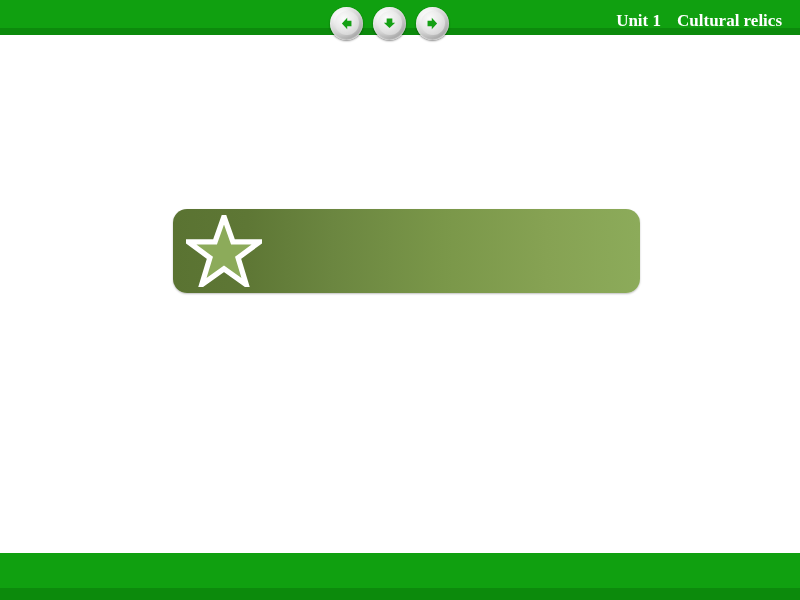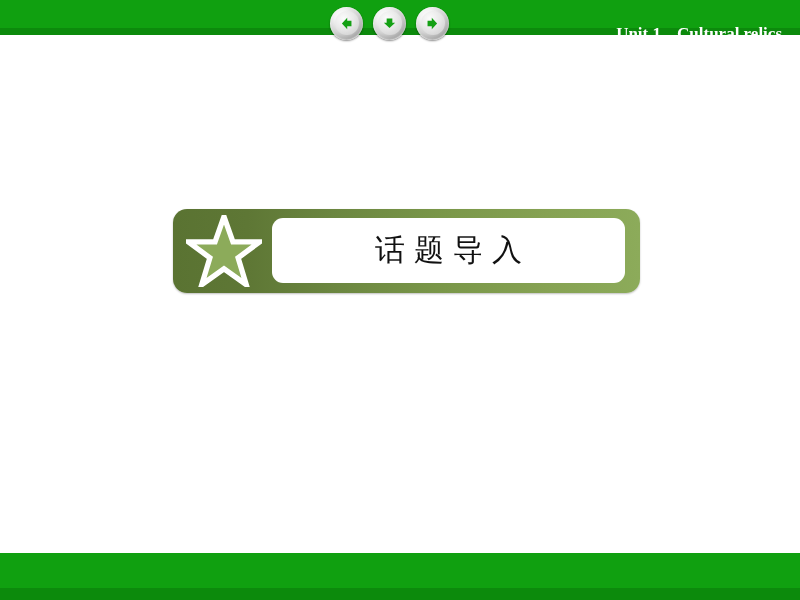--- a/index.html
+++ b/index.html
@@ -154,21 +154,21 @@
     background: radial-gradient(circle at 36% 30%, #fbfbfb 0%, #e9e9e9 45%, #c9c9c9 100%);
     display: flex;
     align-items: center;
     justify-content: center;
   }
   .nav-btn svg { display:block; }
   #prev-button .nav-btn-face { }
   #footer-unit {
     position: absolute;
     right: 18px;
-    top: 21px;
+    top: 8px;
     height: 26px;
     line-height: 26px;
     font-size: 17px;
     font-weight: bold;
     color: #ffffff;
     white-space: nowrap;
     z-index: 8;
     font-family: "Liberation Serif", "DejaVu Serif", serif;
   }
   #footer-unit .unit-no { margin-right: 16px; }
@@ -183,23 +183,20 @@
 <div id="content-area">
 
   <div id="topic-banner">
 
     <div id="banner-star">
       <svg viewBox="0 0 100 95" width="76" height="72" aria-hidden="true">
         <polygon points="50,2 61.8,35.5 97,35.5 68.6,56.5 79.4,92 50,71 20.6,92 31.4,56.5 3,35.5 38.2,35.5" fill="#8cab5a" stroke="#ffffff" stroke-width="7" stroke-linejoin="miter"></polygon>
       </svg>
     </div>
 
-    <div id="banner-inner-plate">
-      <span id="banner-text">话题导入</span>
-    </div>
 
   </div>
 
 </div>
 
 <div id="footer-bar"></div>
 
 <div id="nav-buttons">
 
   <div class="nav-btn" id="prev-button">

